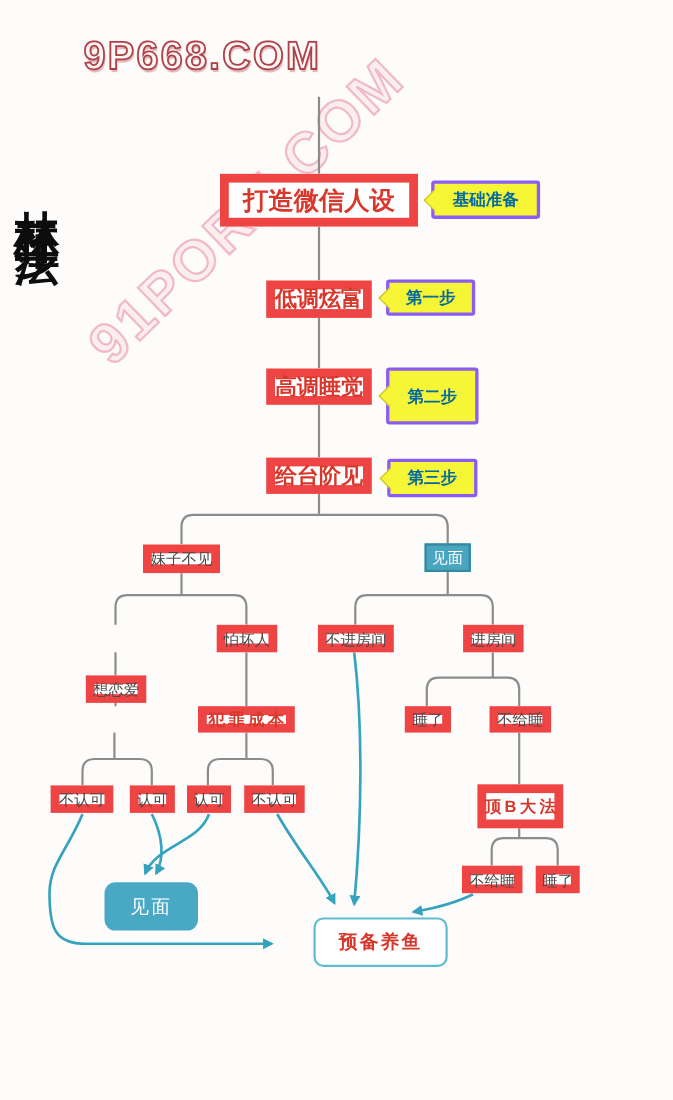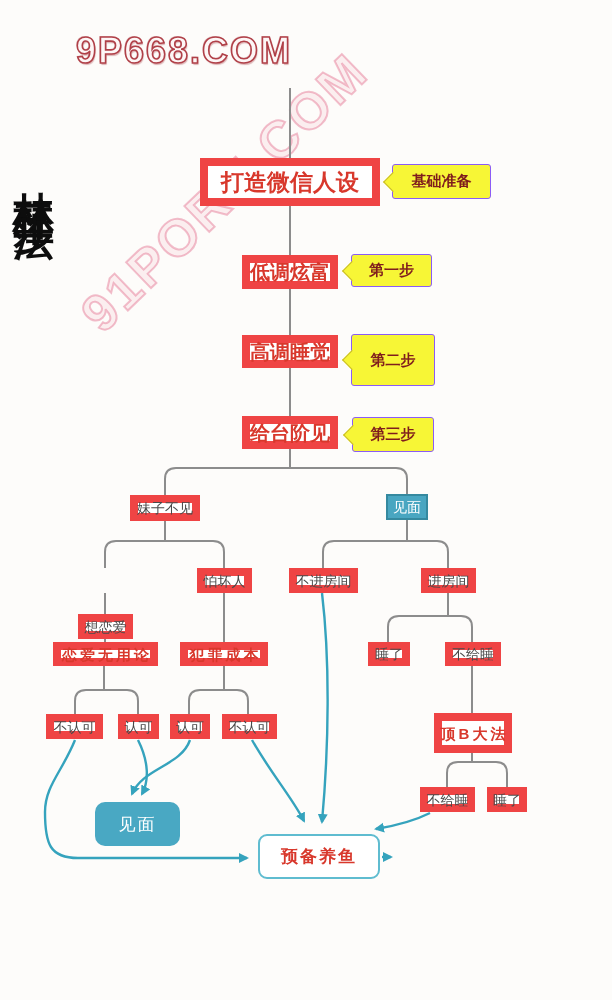--- a/index.html
+++ b/index.html
@@ -19,24 +19,24 @@
   
   #wires{position:absolute;left:0;top:0;pointer-events:none;}
 
   
   .nd{position:absolute;display:flex;align-items:center;justify-content:center;box-sizing:border-box;
       background:#fff;border:8px solid #ef4444;color:#4a4a4a;font-size:14px;line-height:1;white-space:nowrap;}
   .step{color:#d8382c;font-weight:700;}
   .redtxt{color:#d8382c;font-weight:700;letter-spacing:3px;text-indent:3px;}
   .teal-s{background:#49a6c1;border:2px solid #35899f;color:#fff;font-size:14px;}
   .teal-b{background:#49a8c3;border:none;border-radius:10px;color:#fff;font-size:17px;letter-spacing:2px;}
-  .outcome{border:2px solid #5fbcd0;border-radius:9px;color:#d8382c;font-weight:700;}
+  .outcome{border:2px solid #5fbcd0;border-radius:9px;color:#d8382c;font-weight:700;margin-left:27px;}
 
   .callout{position:absolute;display:flex;align-items:center;justify-content:center;box-sizing:border-box;
-      background:#f7f636;border:1px solid #8b5cf6;border-radius:3px;color:#7f1d1d;font-weight:700;font-size:15px;}
+      background:#f7f636;border:3px solid #8b5cf6;border-radius:3px;color:#0369a1;font-weight:700;font-size:15px;}
   .callout::before{content:"";position:absolute;left:-7px;top:50%;width:13px;height:13px;background:#f7f636;
       border-left:1px solid #c9bc28;border-bottom:1px solid #c9bc28;transform:translateY(-50%) rotate(45deg);}
 
   
   #n-dazao  {left:200px;top:158px;width:180px;height:48px;font-size:23px;}
   #c-dazao  {left:392px;top:164px;width:99px;height:35px;}
   #n-didiao {left:242px;top:255px;width:96px;height:34px;font-size:20px;}
   #c-step1  {left:351px;top:254px;width:81px;height:33px;}
   #n-gaodiao{left:242px;top:335px;width:96px;height:33px;font-size:20px;}
   #c-step2  {left:351px;top:334px;width:84px;height:52px;}
@@ -136,21 +136,20 @@
   <div class="callout" id="c-step3">第三步</div>
 
   <div class="nd" id="n-meizi">妹子不见</div>
   <div class="nd teal-s" id="n-jm-s">见面</div>
 
   <div class="nd" id="n-xiang">想恋爱</div>
   <div class="nd" id="n-pa">怕坏人</div>
   <div class="nd" id="n-bujin">不进房间</div>
   <div class="nd" id="n-jinfang">进房间</div>
 
-  <div class="nd redtxt" id="n-lianai">恋爱无用论</div>
   <div class="nd redtxt" id="n-fanzui">犯罪成本</div>
   <div class="nd" id="n-shuile-a">睡了</div>
   <div class="nd" id="n-bugei-a">不给睡</div>
 
   <div class="nd" id="n-bk-a">不认可</div>
   <div class="nd" id="n-rk-a">认可</div>
   <div class="nd" id="n-rk-b">认可</div>
   <div class="nd" id="n-bk-b">不认可</div>
 
   <div class="nd redtxt" id="n-dingb">顶B大法</div>

